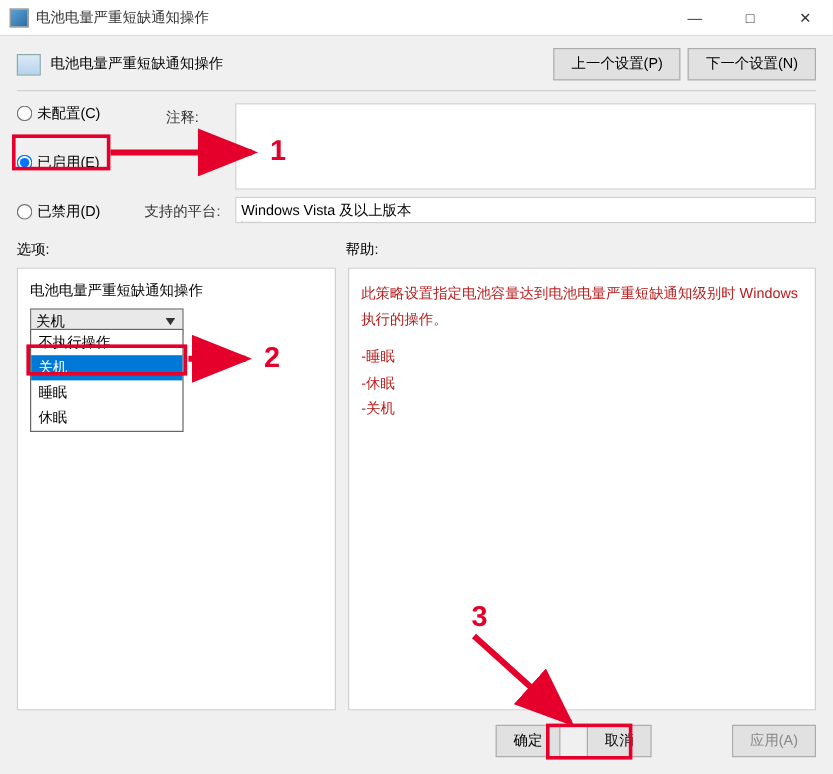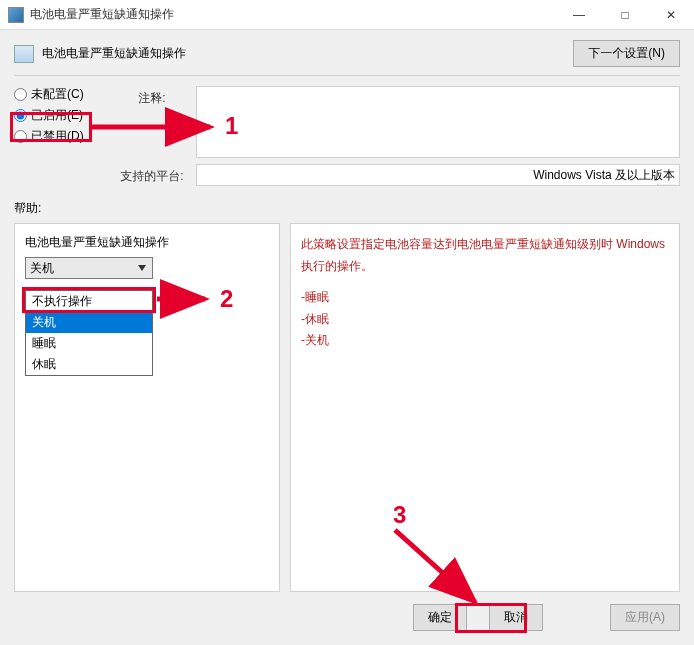--- a/index.html
+++ b/index.html
@@ -56,38 +56,38 @@
       background: #e1e1e1;
       border: 1px solid #adadad;
       padding: 4px 14px;
       font-size: 12px;
       font-family: inherit;
       cursor: pointer;
     }
     .btn:disabled { color: #888; margin-left: 45px; }
     .divider { border: none; border-top: 1px solid #d0d0d0; margin: 8px 0 10px; }
     .config-area { display: flex; gap: 12px; }
-    .radio-col { width: 92px; display: flex; flex-direction: column; gap: 4px; }
+    .radio-col { width: 92px; display: flex; flex-direction: column; gap: 24px; }
     .radio-opt { display: flex; align-items: center; gap: 4px; cursor: pointer; }
     .radio-opt input { margin: 0; }
     .label-u { text-decoration: none; }
     .fields-col { flex: 1; display: flex; flex-direction: column; gap: 6px; }
     .field-row { display: flex; align-items: flex-start; gap: 10px; }
     .field-label { width: 68px; padding-top: 4px; color: #333; text-align: center; }
     .field-box {
       flex: 1;
       border: 1px solid #d0d0d0;
       background: #fff;
       font-family: inherit;
       font-size: 12px;
       padding: 2px 4px;
       resize: none;
     }
     .comment-box { height: 72px; }
-    .platform-box { height: 22px; overflow: hidden; display:flex; align-items:flex-end;flex-direction:column;}
+    .platform-box { height: 22px; overflow: hidden; display:flex; align-items:flex-start;flex-direction:column;}
     .scroll-btn { width: 18px; background:#f0f0f0; border-left:1px solid #d0d0d0; height:100%; display:flex; align-items:center; justify-content:center; color:#666;}
     .section-labels { display: flex; margin-top: 14px; margin-bottom: 6px; }
     .sec-left { width: 274px; }
     .panels { display: flex; gap: 10px; flex: 1; }
     .panel {
       border: 1px solid #d0d0d0;
       background: #fff;
       padding: 10px;
       overflow: auto;
       position: relative;
@@ -111,21 +111,20 @@
       color: #333;
     }
     .combo-list {
       position: absolute;
       top: 50px;
       left: 10px;
       width: 128px;
       border: 1px solid #666;
       background: #fff;
       z-index: 5;
-      margin-top: 16px;
     }
     .combo-item { padding: 2px 6px; cursor: pointer; }
     .combo-item.selected { background: #0078d7; color: #fff; }
     .help-text { line-height: 1.8; color: #b91c1c; }
     .help-text p { margin: 0 0 10px; }
     .footer {
       display: flex;
       justify-content: flex-end;
       gap: 22px;
       padding-top: 12px;
@@ -159,20 +158,21 @@
     <div class="win-btn close">✕</div>
   </div>
 </div>
 
 <div class="content">
 
   <div class="header-row">
     <div class="header-icon"></div>
     <div class="header-title">电池电量严重短缺通知操作</div>
     <div class="nav-buttons">
+      <button class="btn"><span class="label-u">上一个设置(P)</span></button>
       <button class="btn"><span class="label-u">下一个设置(N)</span></button>
     </div>
   </div>
   <hr class="divider">
 
   <div class="config-area">
     <div class="radio-col">
       <label class="radio-opt">
         <input type="radio" name="state" style="">
         <span>未配置(C)</span>
@@ -199,20 +199,21 @@
             <svg width="8" height="14">
                 <path d="M4 1 L7 5 L1 5 Z M4 13 L1 9 L7 9 Z" fill="#666"></path>
               </svg>
           </div>
         </div>
       </div>
     </div>
   </div>
 
   <div class="section-labels">
+    <div class="sec-left">选项:</div>
     <div>帮助:</div>
   </div>
 
   <div class="panels">
     <div class="panel panel-left">
       <div style="margin-bottom:6px">电池电量严重短缺通知操作</div>
       <div class="combo">
         <span>关机</span>
         <span class="combo-arrow">
           <svg width="8" height="6">

